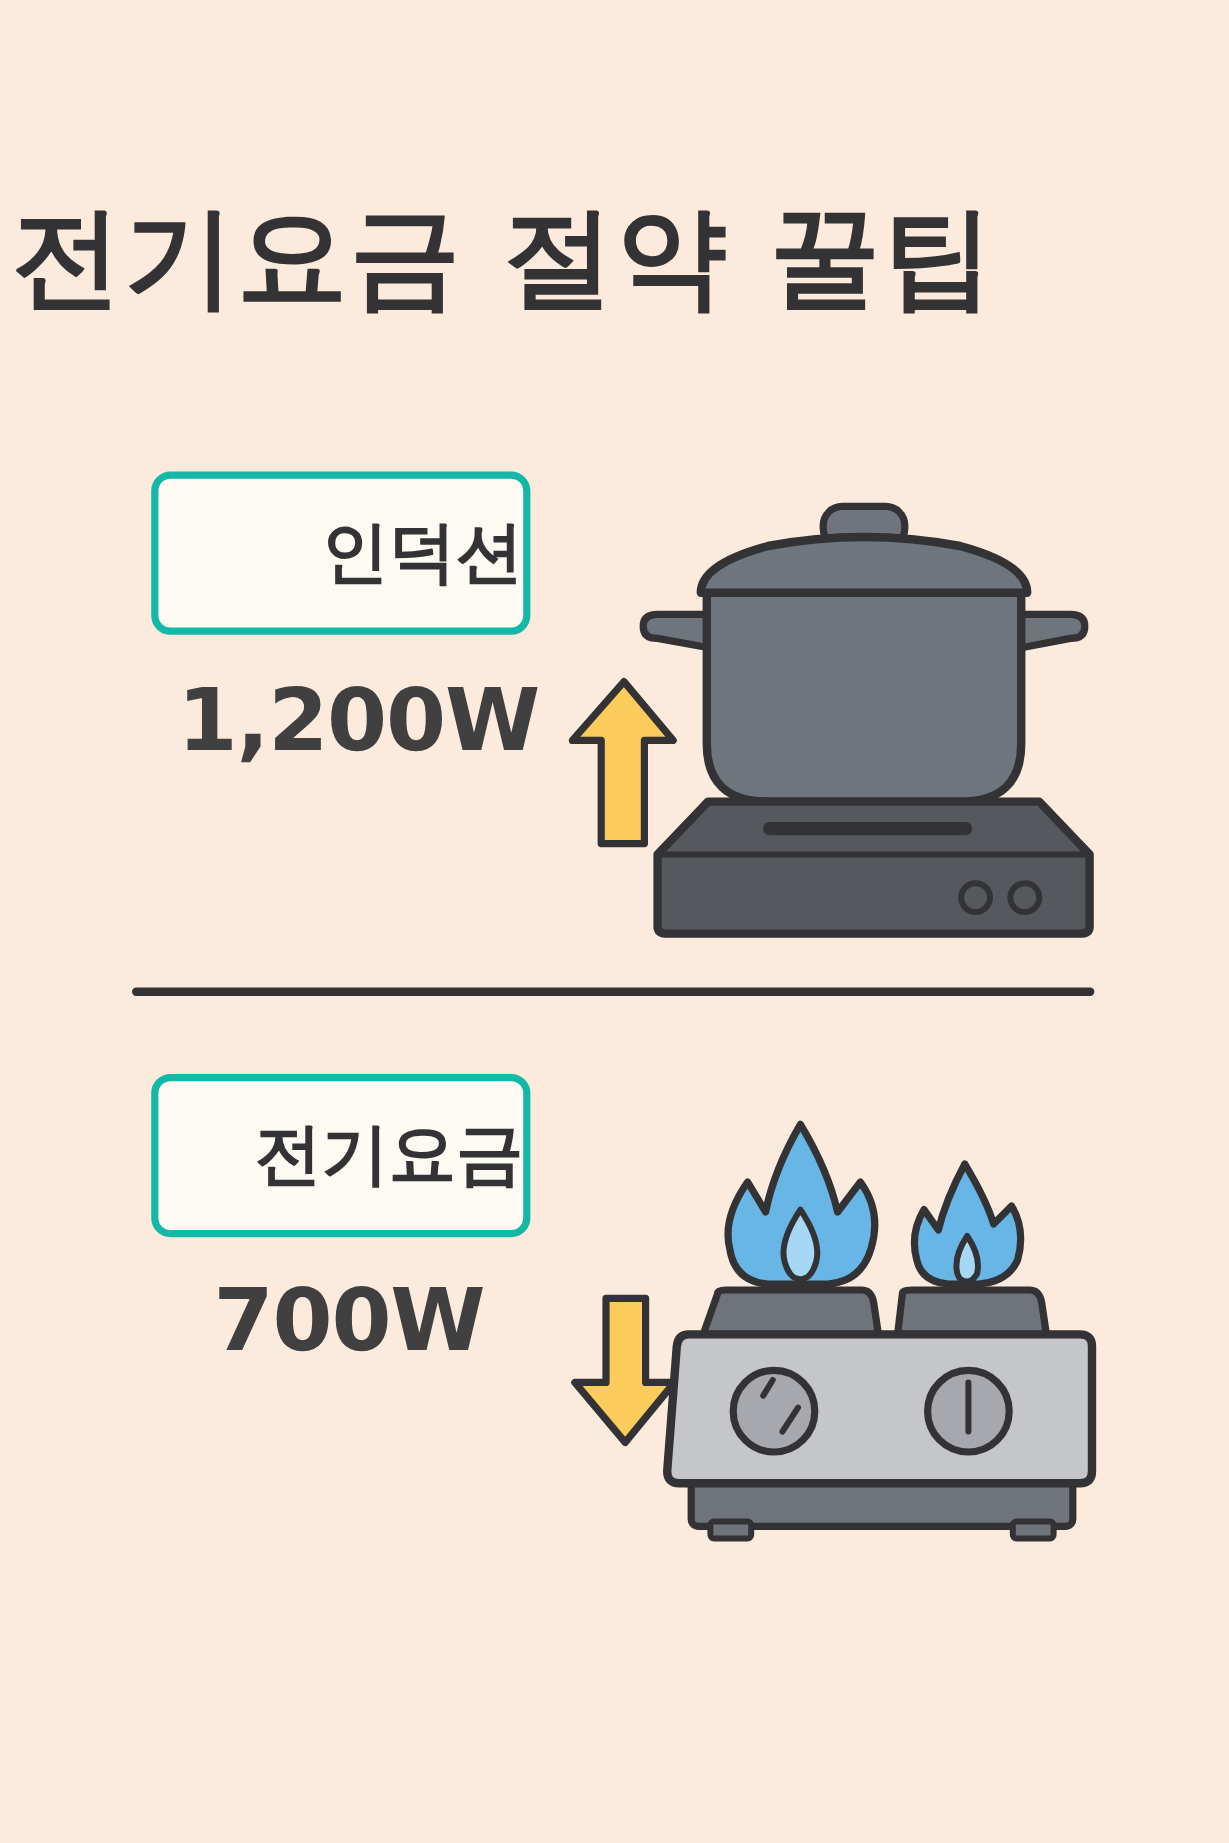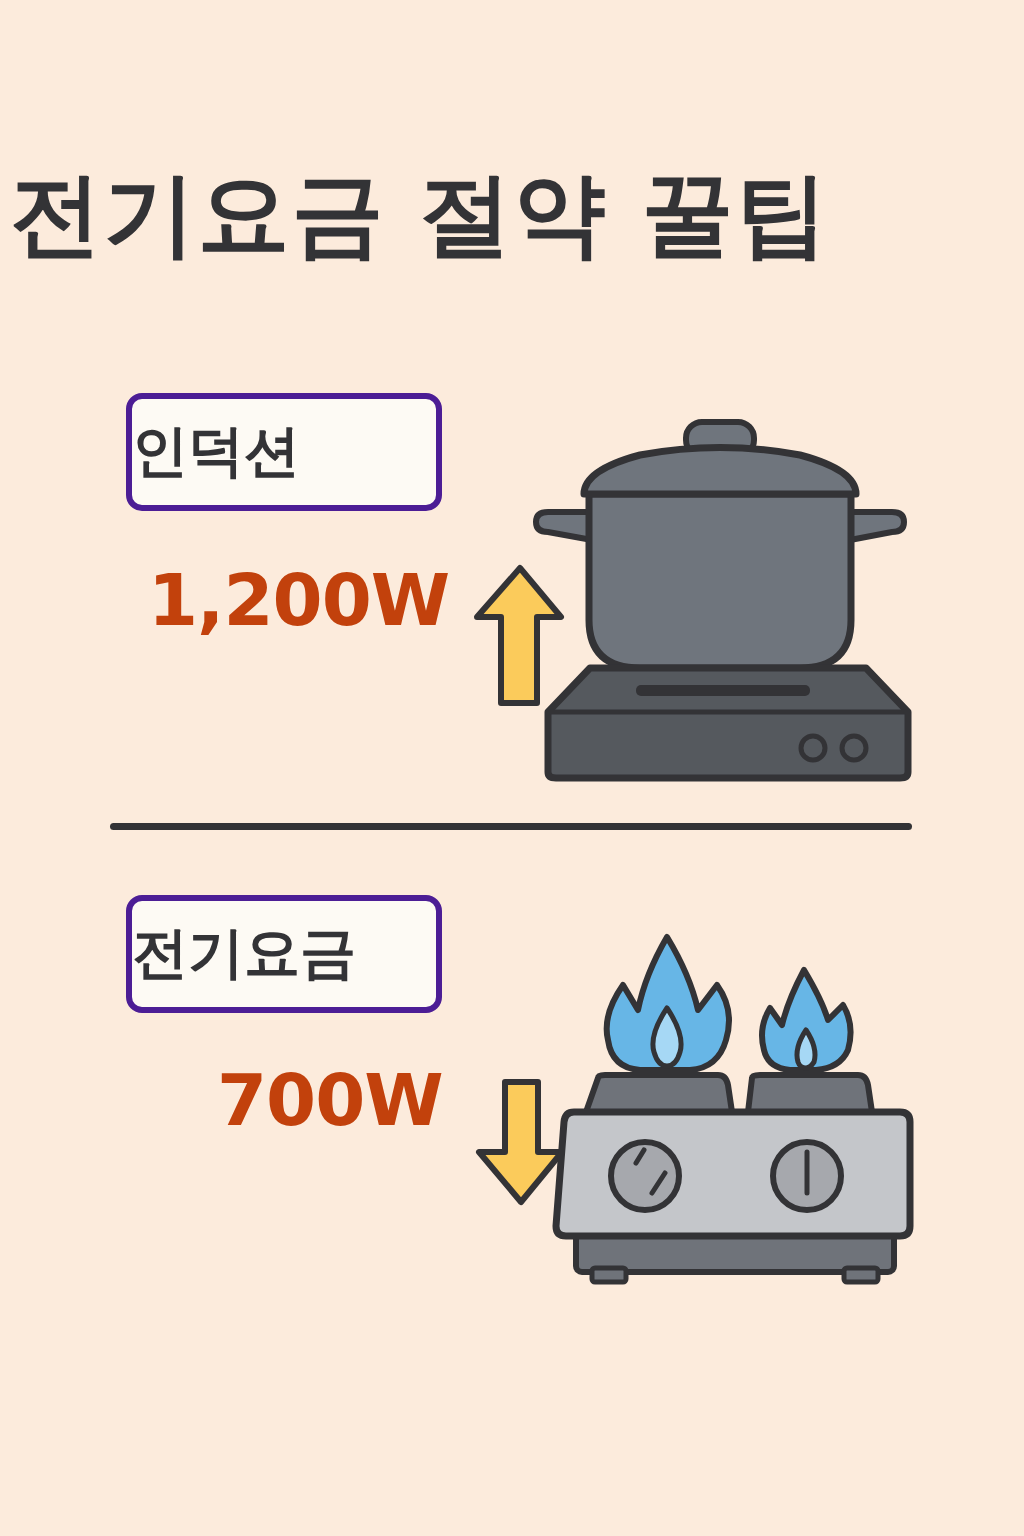--- a/index.html
+++ b/index.html
@@ -14,38 +14,38 @@
     .title {
       position: absolute; left: 0; top: 150px; width: 839px;
       text-align: center;
       font-size: 92px; font-weight: bold;
       letter-spacing: 2px;
       color: #333336;
       line-height: 130px;
     }
     .label-box {
       position: absolute;
-      width: 316px; height: 118px;
+      width: 316px; height: 136px;
       background: #FDFAF4;
-      border: 6px solid #4c1d95;
+      border: 6px solid #14b8a6;
       border-radius: 16px;
       box-sizing: border-box;
-      display: flex; align-items: center; justify-content: flex-start;
+      display: flex; align-items: center; justify-content: flex-end;
       font-size: 56px; font-weight: bold; color: #333336;
     }
     .label-1 { left: 126px; top: 393px; }
     .label-2 { left: 126px; top: 895px; }
     .wattage {
       position: absolute;
-      font-size: 72px; font-weight: bold; color: #c2410c;
+      font-size: 72px; font-weight: bold; color: #404040;
       line-height: 90px;
       letter-spacing: -1px;
     }
     .watt-1 { left: 148px; top: 555px; }
-    .watt-2 { left: 178px; top: 1055px; margin-left: 39px; }
+    .watt-2 { left: 178px; top: 1055px; }
     .divider {
       position: absolute; left: 110px; top: 823px;
       width: 802px; height: 7px;
       background: #333336; border-radius: 4px;
     }
     .illus { position: absolute; }
   </style>
 </head>
 <body>
 

